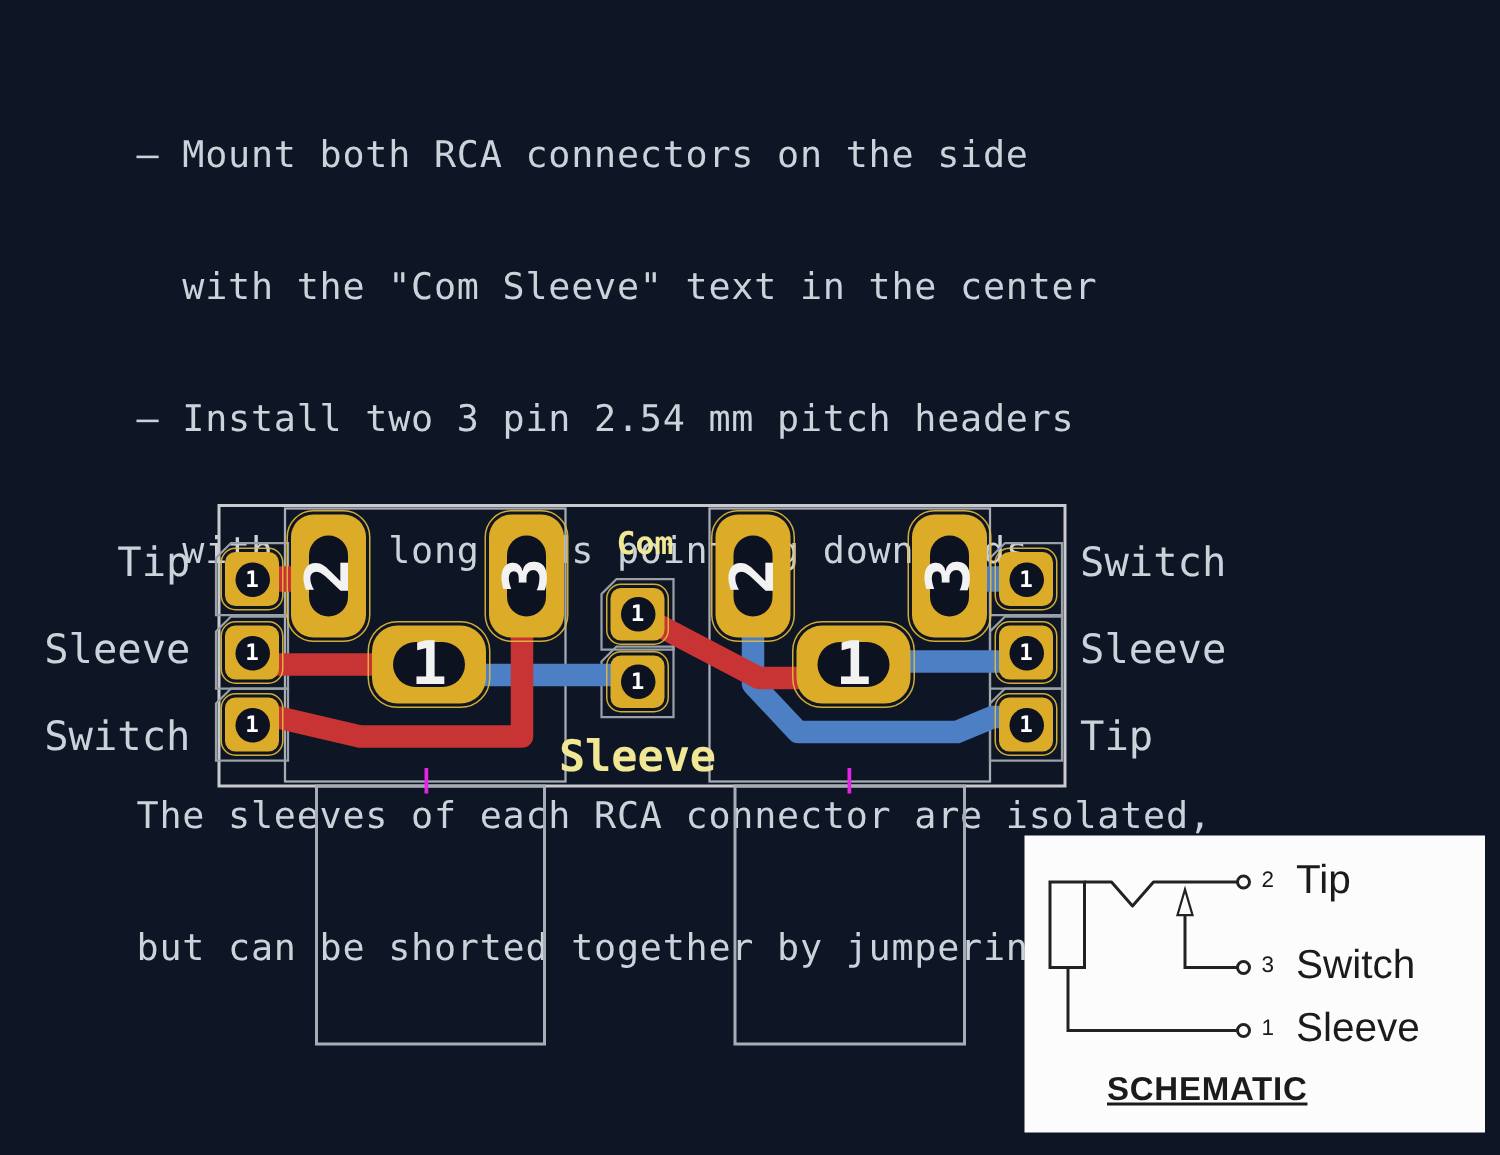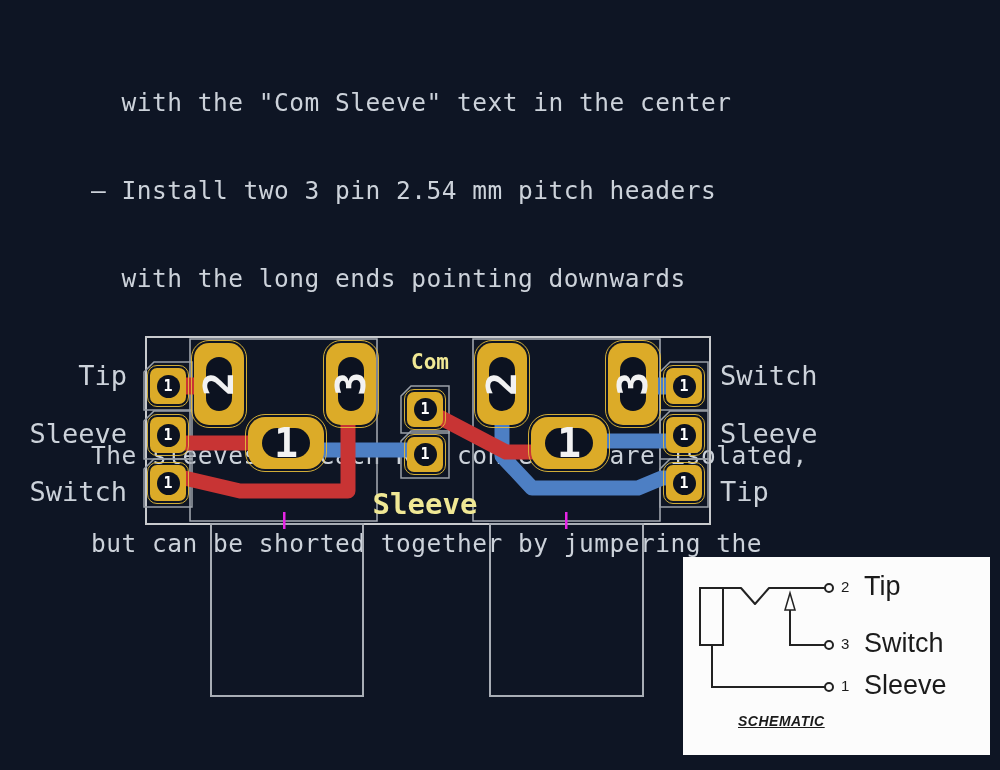--- a/index.html
+++ b/index.html
@@ -53,28 +53,29 @@
   
   .schematic{
     position:absolute;left:683px;top:557px;width:307px;height:198px;
     background:#fcfcfc;z-index:4;
     font-family:"Liberation Sans", sans-serif;color:#1b1b1b;
   }
   .schematic svg{position:absolute;left:0;top:0;}
   .schnum{position:absolute;font-size:15px;line-height:1;}
   .schlabel{position:absolute;font-size:27px;line-height:1;}
   .schcaption{
-    position:absolute;left:55px;top:156px;font-size:14px;font-weight:bold;
-    letter-spacing:0.5px;text-decoration:underline;font-style:italic;
+    position:absolute;left:55px;top:156px;font-size:22px;font-weight:bold;
+    letter-spacing:0.5px;text-decoration:underline;
   }
 </style>
 </head>
 <body>
 
 <div class="instructions">
+  <div class="txtline">– Mount both RCA connectors on the side</div>
   <div class="txtline">  with the "Com Sleeve" text in the center</div>
   <div class="txtline">– Install two 3 pin 2.54 mm pitch headers</div>
   <div class="txtline">  with the long ends pointing downwards</div>
   <div class="txtline"></div>
   <div class="txtline">The sleeves of each RCA connector are isolated,</div>
   <div class="txtline">but can be shorted together by jumpering the</div>
   
 </div>
 
 <svg class="overlay" width="1000" height="770">

